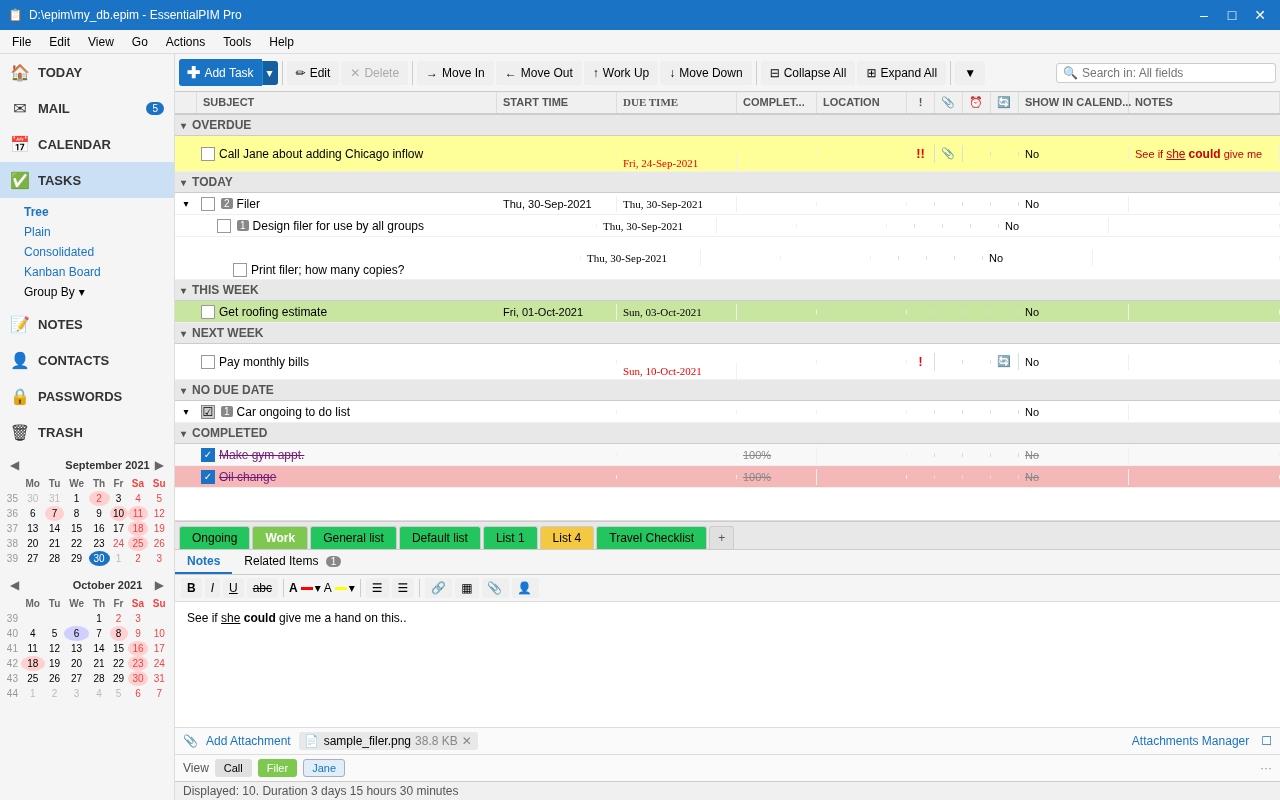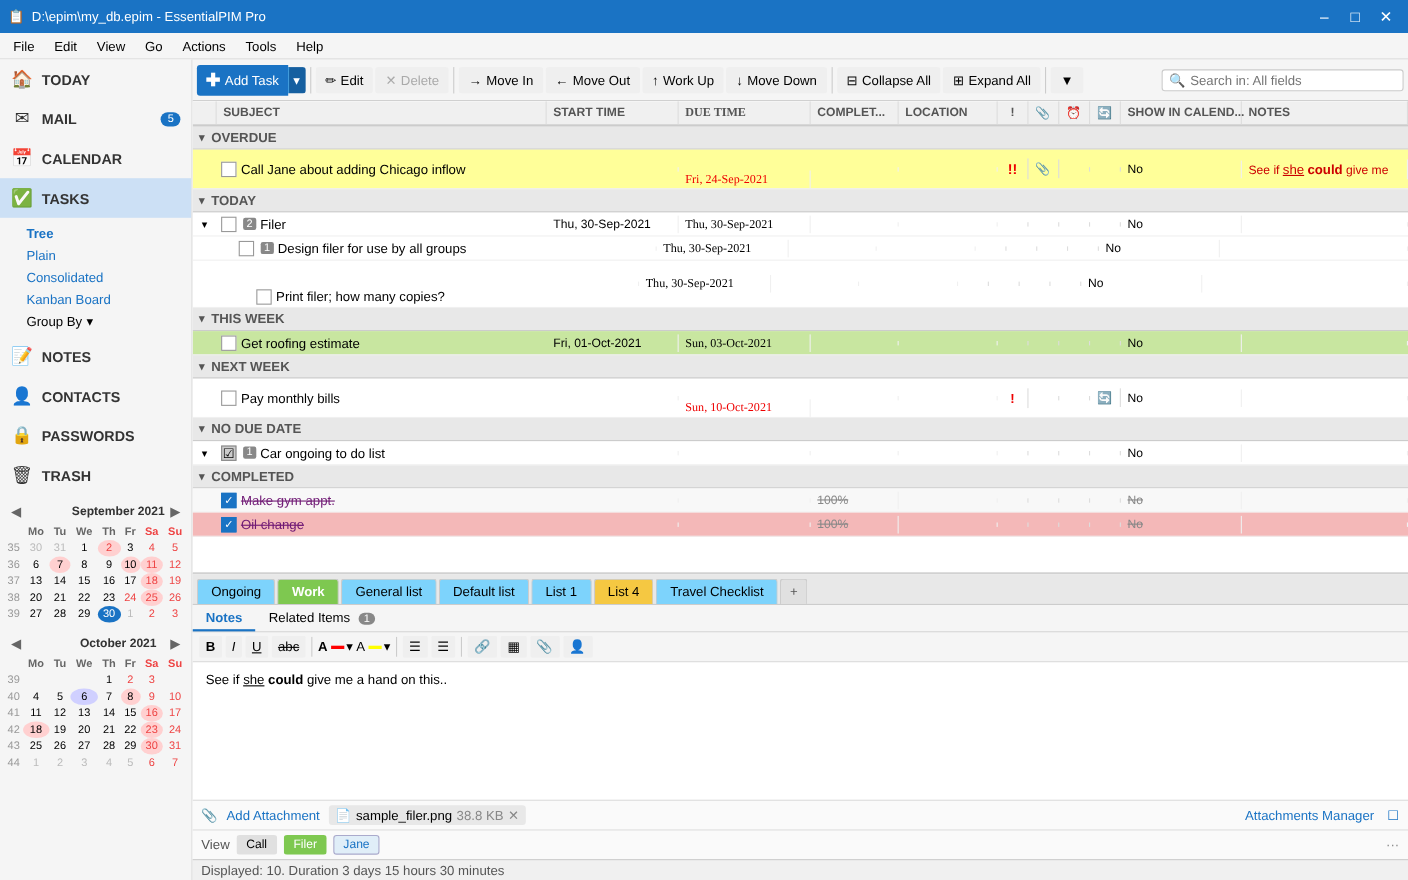--- a/index.html
+++ b/index.html
@@ -93,21 +93,21 @@
     .task-cell.red-date { color: #e00; margin-top: 19px; }
     .excl { color: #e00; font-weight: bold; }
     .excl2 { color: #e00; font-weight: bold; font-size: 13px; }
     .recur-icon { color: #666; }
 
     
     #bottom-pane { height: 260px; display: flex; flex-direction: column; border-top: 1px solid #ccc; background: white; }
 
     
     #list-tabs { display: flex; background: #e8e8e8; border-bottom: 1px solid #ccc; padding: 4px 4px 0; gap: 2px; }
-    .list-tab { padding: 4px 12px; cursor: pointer; border: 1px solid #ccc; border-bottom: none; border-radius: 3px 3px 0 0; background: #7dd3fc; font-size: 12px; }
+    .list-tab { padding: 4px 12px; cursor: pointer; border: 1px solid #ccc; border-bottom: none; border-radius: 3px 3px 0 0; background: #22c55e; font-size: 12px; }
     .list-tab.green { background: #7ec850; color: white; font-weight: bold; }
     .list-tab.yellow { background: #f5c842; }
     .list-tab-add { padding: 4px 8px; cursor: pointer; color: #555; border: 1px solid #ccc; border-bottom: none; border-radius: 3px 3px 0 0; background: #e0e0e0; }
 
     
     #note-tabs { display: flex; border-bottom: 1px solid #ccc; background: #f5f5f5; }
     .note-tab { padding: 4px 12px; cursor: pointer; border-bottom: 2px solid transparent; font-size: 12px; }
     .note-tab.active { border-bottom: 2px solid #1a73c4; color: #1a73c4; font-weight: bold; }
     .note-tab-badge { background: #888; color: white; border-radius: 8px; padding: 0 5px; font-size: 10px; margin-left: 4px; }
 

